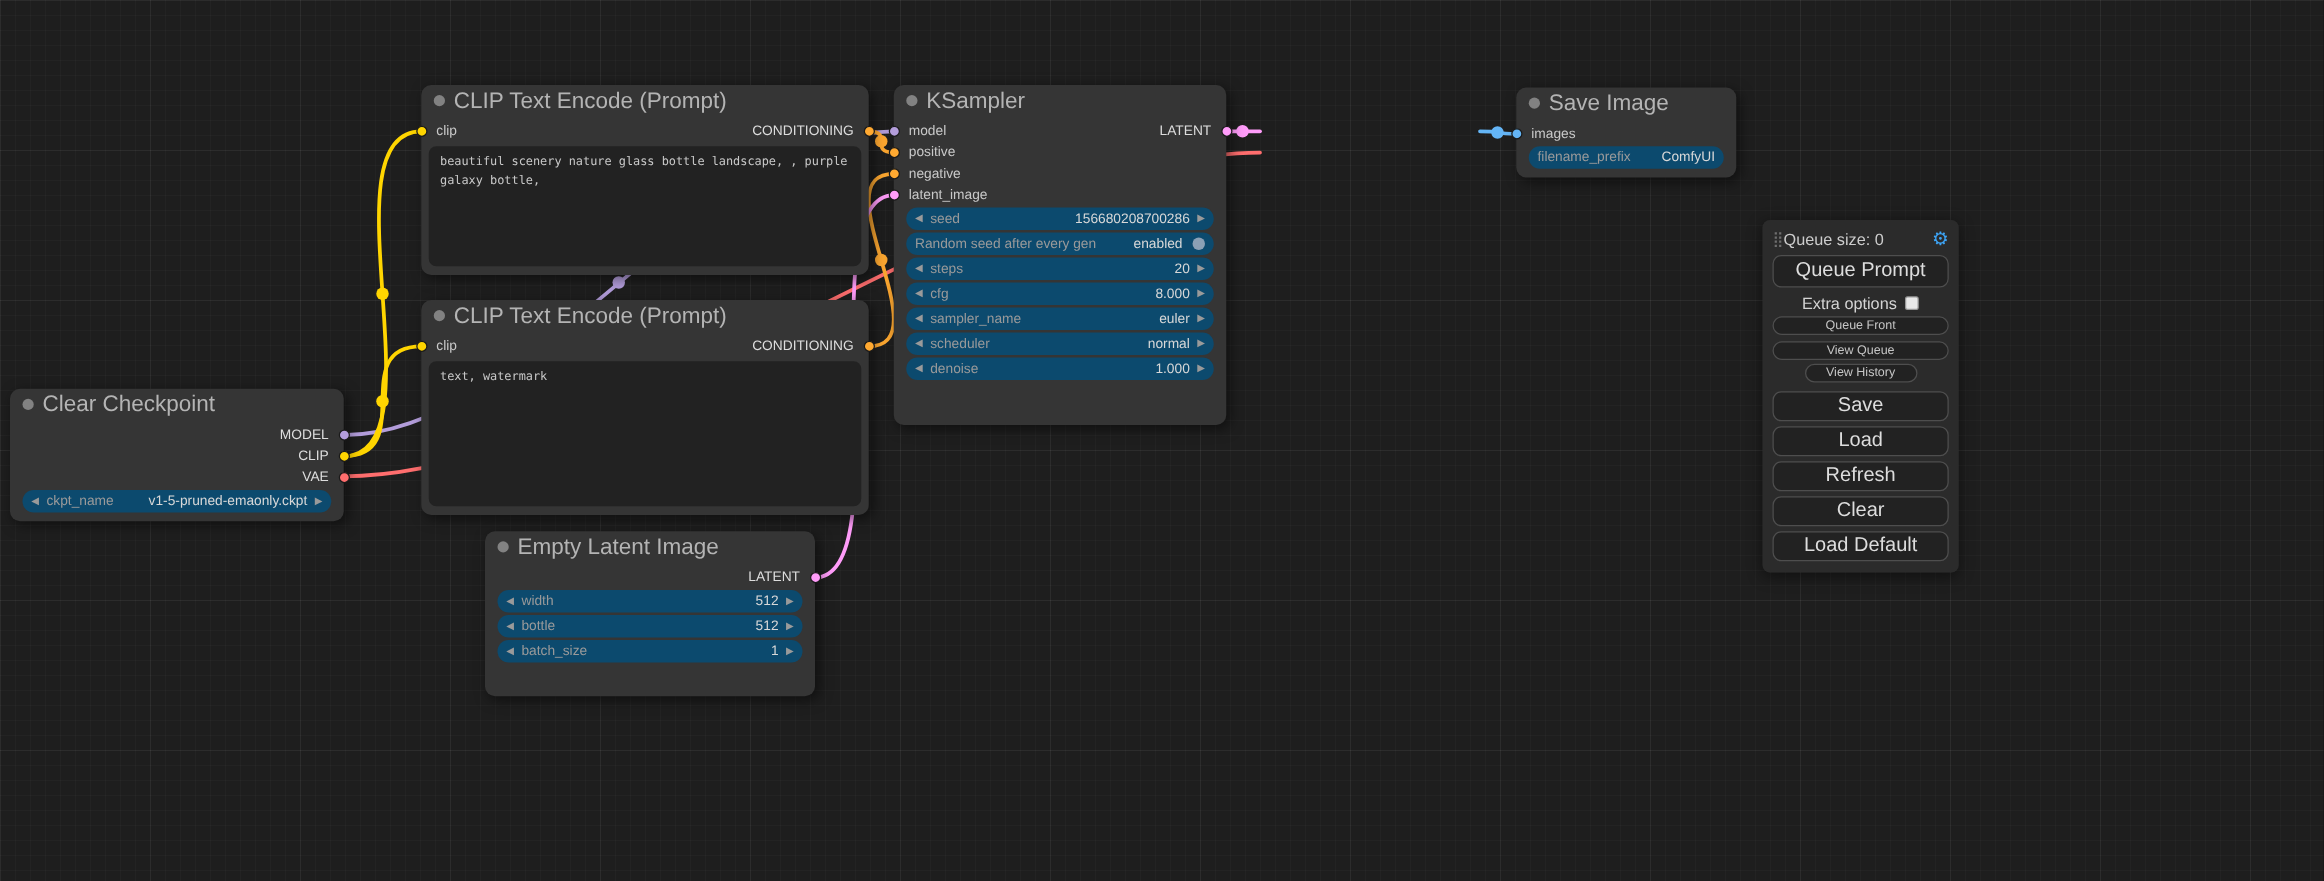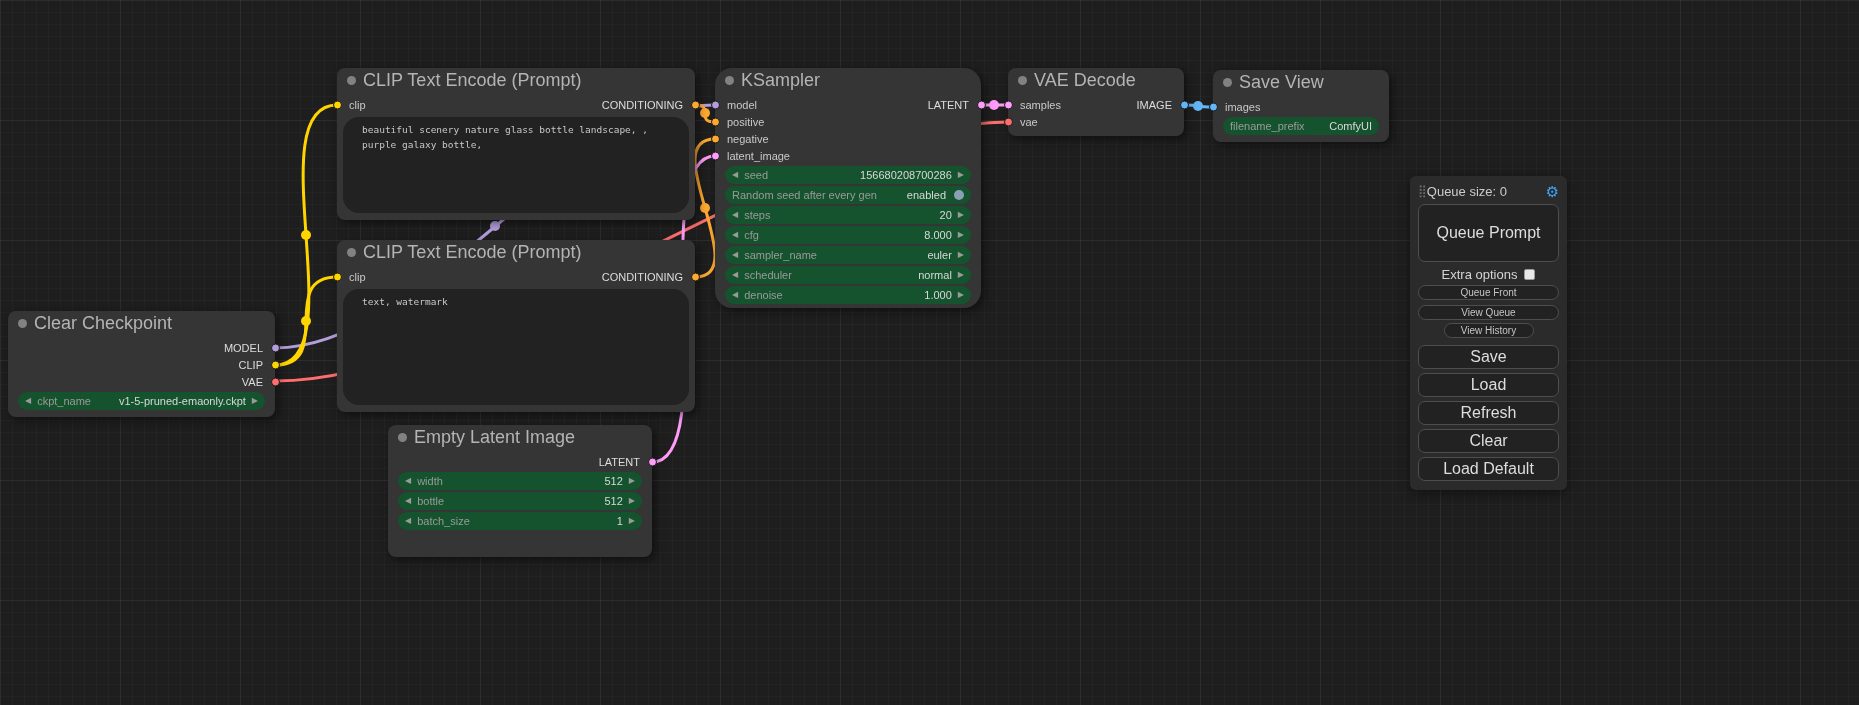--- a/index.html
+++ b/index.html
@@ -26,40 +26,40 @@
   .out-label{margin-left:auto;color:#dddddd;}
   .port{position:absolute;top:50%;width:9px;height:9px;border-radius:50%;transform:translateY(-50%);border:1px solid #1a1a1a;cursor:crosshair;}
   .port.in{left:-4.5px;}
   .port.out{right:-4.5px;}
   .port.model{background:var(--c-model);}
   .port.clip{background:var(--c-clip);}
   .port.vae{background:var(--c-vae);}
   .port.conditioning{background:var(--c-conditioning);}
   .port.latent{background:var(--c-latent);}
   .port.image{background:var(--c-image);}
-  .prompt-box{margin:4px 6px 6px;background:#222;border-radius:16px;padding:5px 19px;
+  .prompt-box{margin:4px 6px 6px;background:#222;border-radius:6px;padding:5px 9px;
     font-family:"DejaVu Sans Mono",monospace;font-size:9.5px;line-height:1.6;color:#c8c8c8;
     white-space:pre-wrap;word-break:break-word;overflow:hidden;cursor:text;}
-  .widget{display:flex;align-items:center;height:18px;background:#14532d;border-radius:9px;
+  .widget{display:flex;align-items:center;height:18px;background:#0c4a6e;border-radius:9px;
     margin:2px 10px 0;padding:0 7px;gap:6px;font-size:11px;cursor:pointer;text-align:center;}
   .widget .arr{color:#9a9a9a;font-size:8px;line-height:1;flex:none;}
   .widget .wl{color:#9a9a9a;white-space:nowrap;}
   .widget .wv{margin-left:auto;color:#d8d8d8;white-space:nowrap;}
   .toggle-dot{width:10px;height:10px;border-radius:50%;background:#8ba0b5;flex:none;margin-left:2px;}
   
   .queue-panel{position:absolute;left:1410px;top:176px;width:157px;z-index:3;
     background:rgba(44,44,44,.96);border-radius:6px;padding:5px 8px 9px;
     box-shadow:0 3px 12px rgba(0,0,0,.45);color:#d4d4d4;}
   .qp-header{display:flex;align-items:center;height:20px;font-size:13px;color:#cccccc;}
   .qp-drag{color:#6e6e6e;font-size:12px;cursor:grab;}
   .qp-size{flex:1;}
   .qp-gear{color:#3da4f5;font-size:15px;cursor:pointer;line-height:1;}
   .qp-btn{display:block;width:100%;background:#222;border:1px solid #4e4e4e;border-radius:7px;
     color:#dddddd;font-family:inherit;text-align:center;cursor:pointer;}
-  .qp-prompt{font-size:16px;padding:19px 0;margin-top:3px;}
+  .qp-prompt{font-size:16px;padding:3px 0;margin-top:3px;}
   .qp-extra{display:flex;align-items:center;justify-content:center;gap:7px;font-size:13px;height:20px;margin-top:2px;}
   .qp-checkbox{width:11px;height:11px;background:#e8e8e8;border:1px solid #9a9a9a;border-radius:2px;cursor:pointer;}
   .qp-row{display:flex;gap:5px;margin-top:1px;flex-direction:column;}
   .qp-btn.small{font-size:10px;padding:1px 0;border-radius:9px;color:#c5c5c5;}
   .qp-btn.history{width:90px;margin:3px auto 7px;}
   .qp-btn.big{font-size:16px;padding:2px 12px;margin-top:4px;}
 </style>
 </head>
 <body>
 
@@ -168,21 +168,21 @@
       <span class="arr">▶</span>
     </div>
     <div class="widget">
       <span class="arr">◀</span>
       <span class="wl">batch_size</span>
       <span class="wv">1</span>
       <span class="arr">▶</span>
     </div>
   </div>
 
-  <div class="node" style="left:715px;top:68px;width:266px;height:240px;border-radius:17px;">
+  <div class="node" style="left:715px;top:68px;width:266px;height:272px;">
     <div class="node-header">
       <span class="node-status"></span>
       <span class="node-title">KSampler</span>
     </div>
     <div class="slots">
       <div class="slot-row">
         <span class="port in model"></span>
         <span class="in-label">model</span>
         <span class="out-label">LATENT</span>
         <span class="port out latent"></span>
@@ -236,43 +236,25 @@
       <span class="arr">▶</span>
     </div>
     <div class="widget">
       <span class="arr">◀</span>
       <span class="wl">denoise</span>
       <span class="wv">1.000</span>
       <span class="arr">▶</span>
     </div>
   </div>
 
-  <div class="node" style="left:1008px;top:68px;width:176px;height:68px;">
-    <div class="node-header">
-      <span class="node-status"></span>
-      <span class="node-title">VAE Decode</span>
-    </div>
-    <div class="slots">
-      <div class="slot-row">
-        <span class="port in latent"></span>
-        <span class="in-label">samples</span>
-        <span class="out-label">IMAGE</span>
-        <span class="port out image"></span>
-      </div>
-      <div class="slot-row">
-        <span class="port in vae"></span>
-        <span class="in-label">vae</span>
-      </div>
-    </div>
-  </div>
 
   <div class="node" style="left:1213px;top:70px;width:176px;height:72px;">
     <div class="node-header">
       <span class="node-status"></span>
-      <span class="node-title">Save View</span>
+      <span class="node-title">Save Image</span>
     </div>
     <div class="slots">
       <div class="slot-row">
         <span class="port in image"></span>
         <span class="in-label">images</span>
       </div>
     </div>
     <div class="widget">
       <span class="wl">filename_prefix</span>
       <span class="wv">ComfyUI</span>

